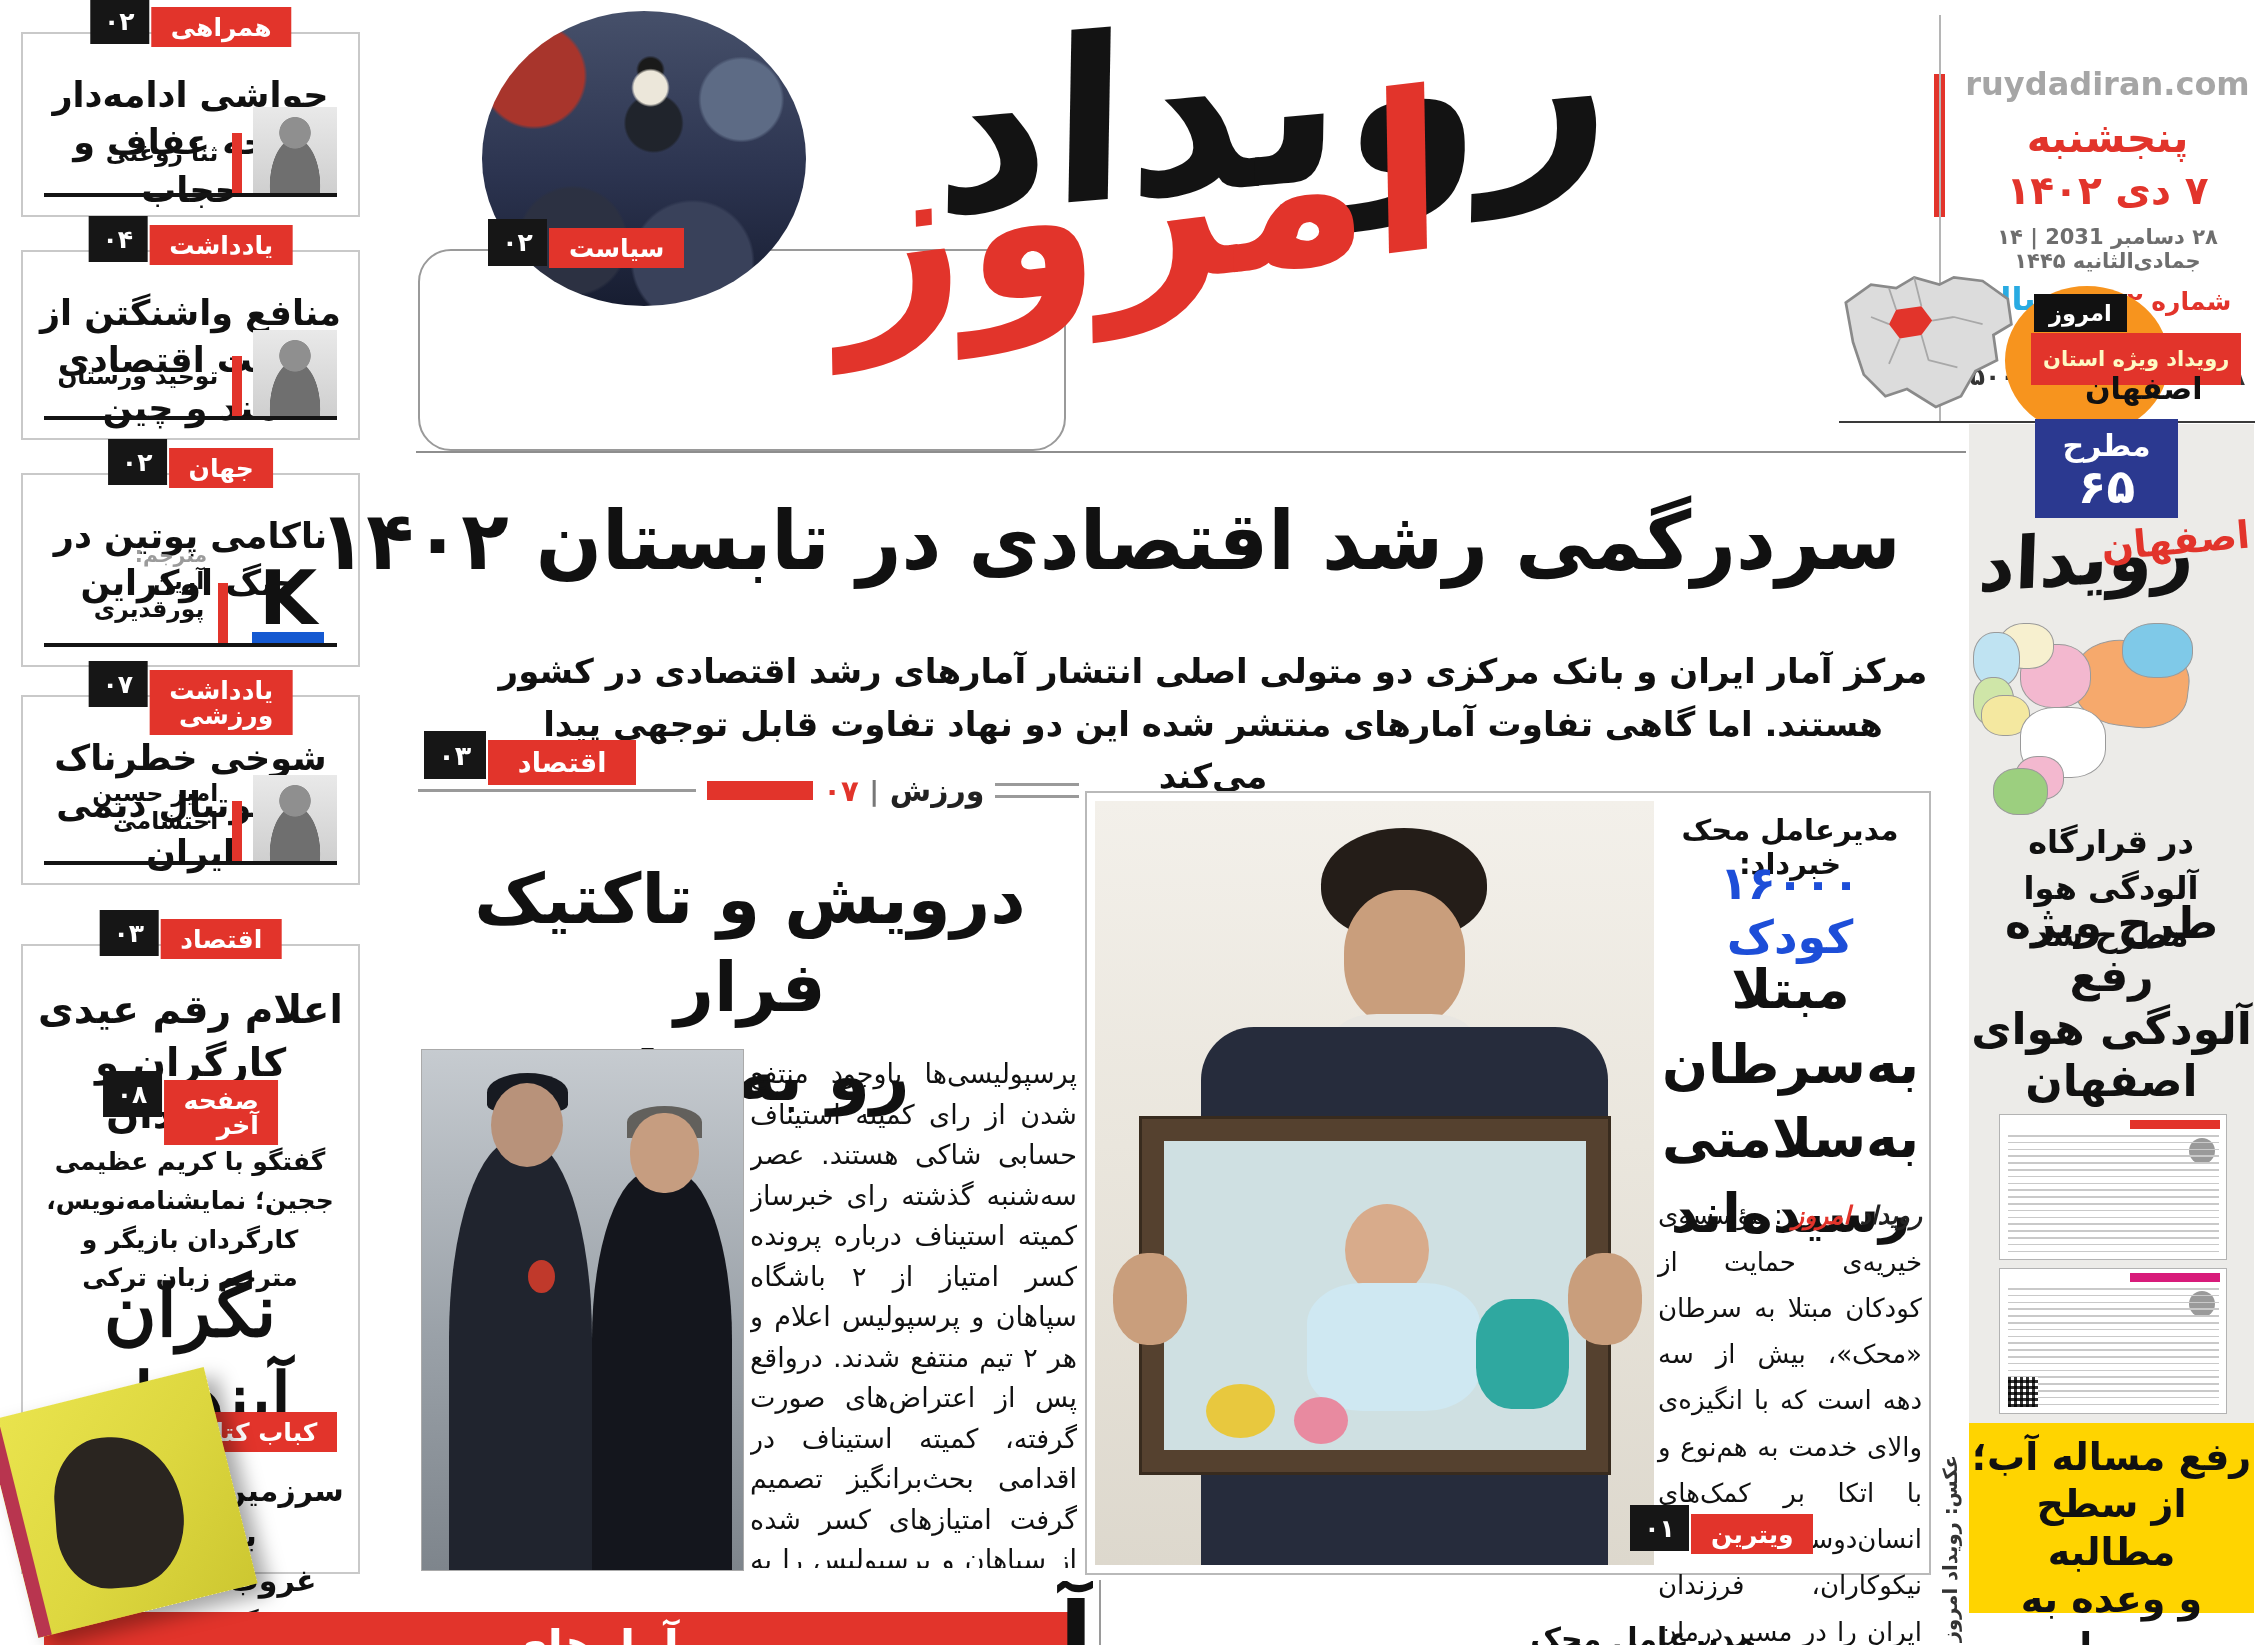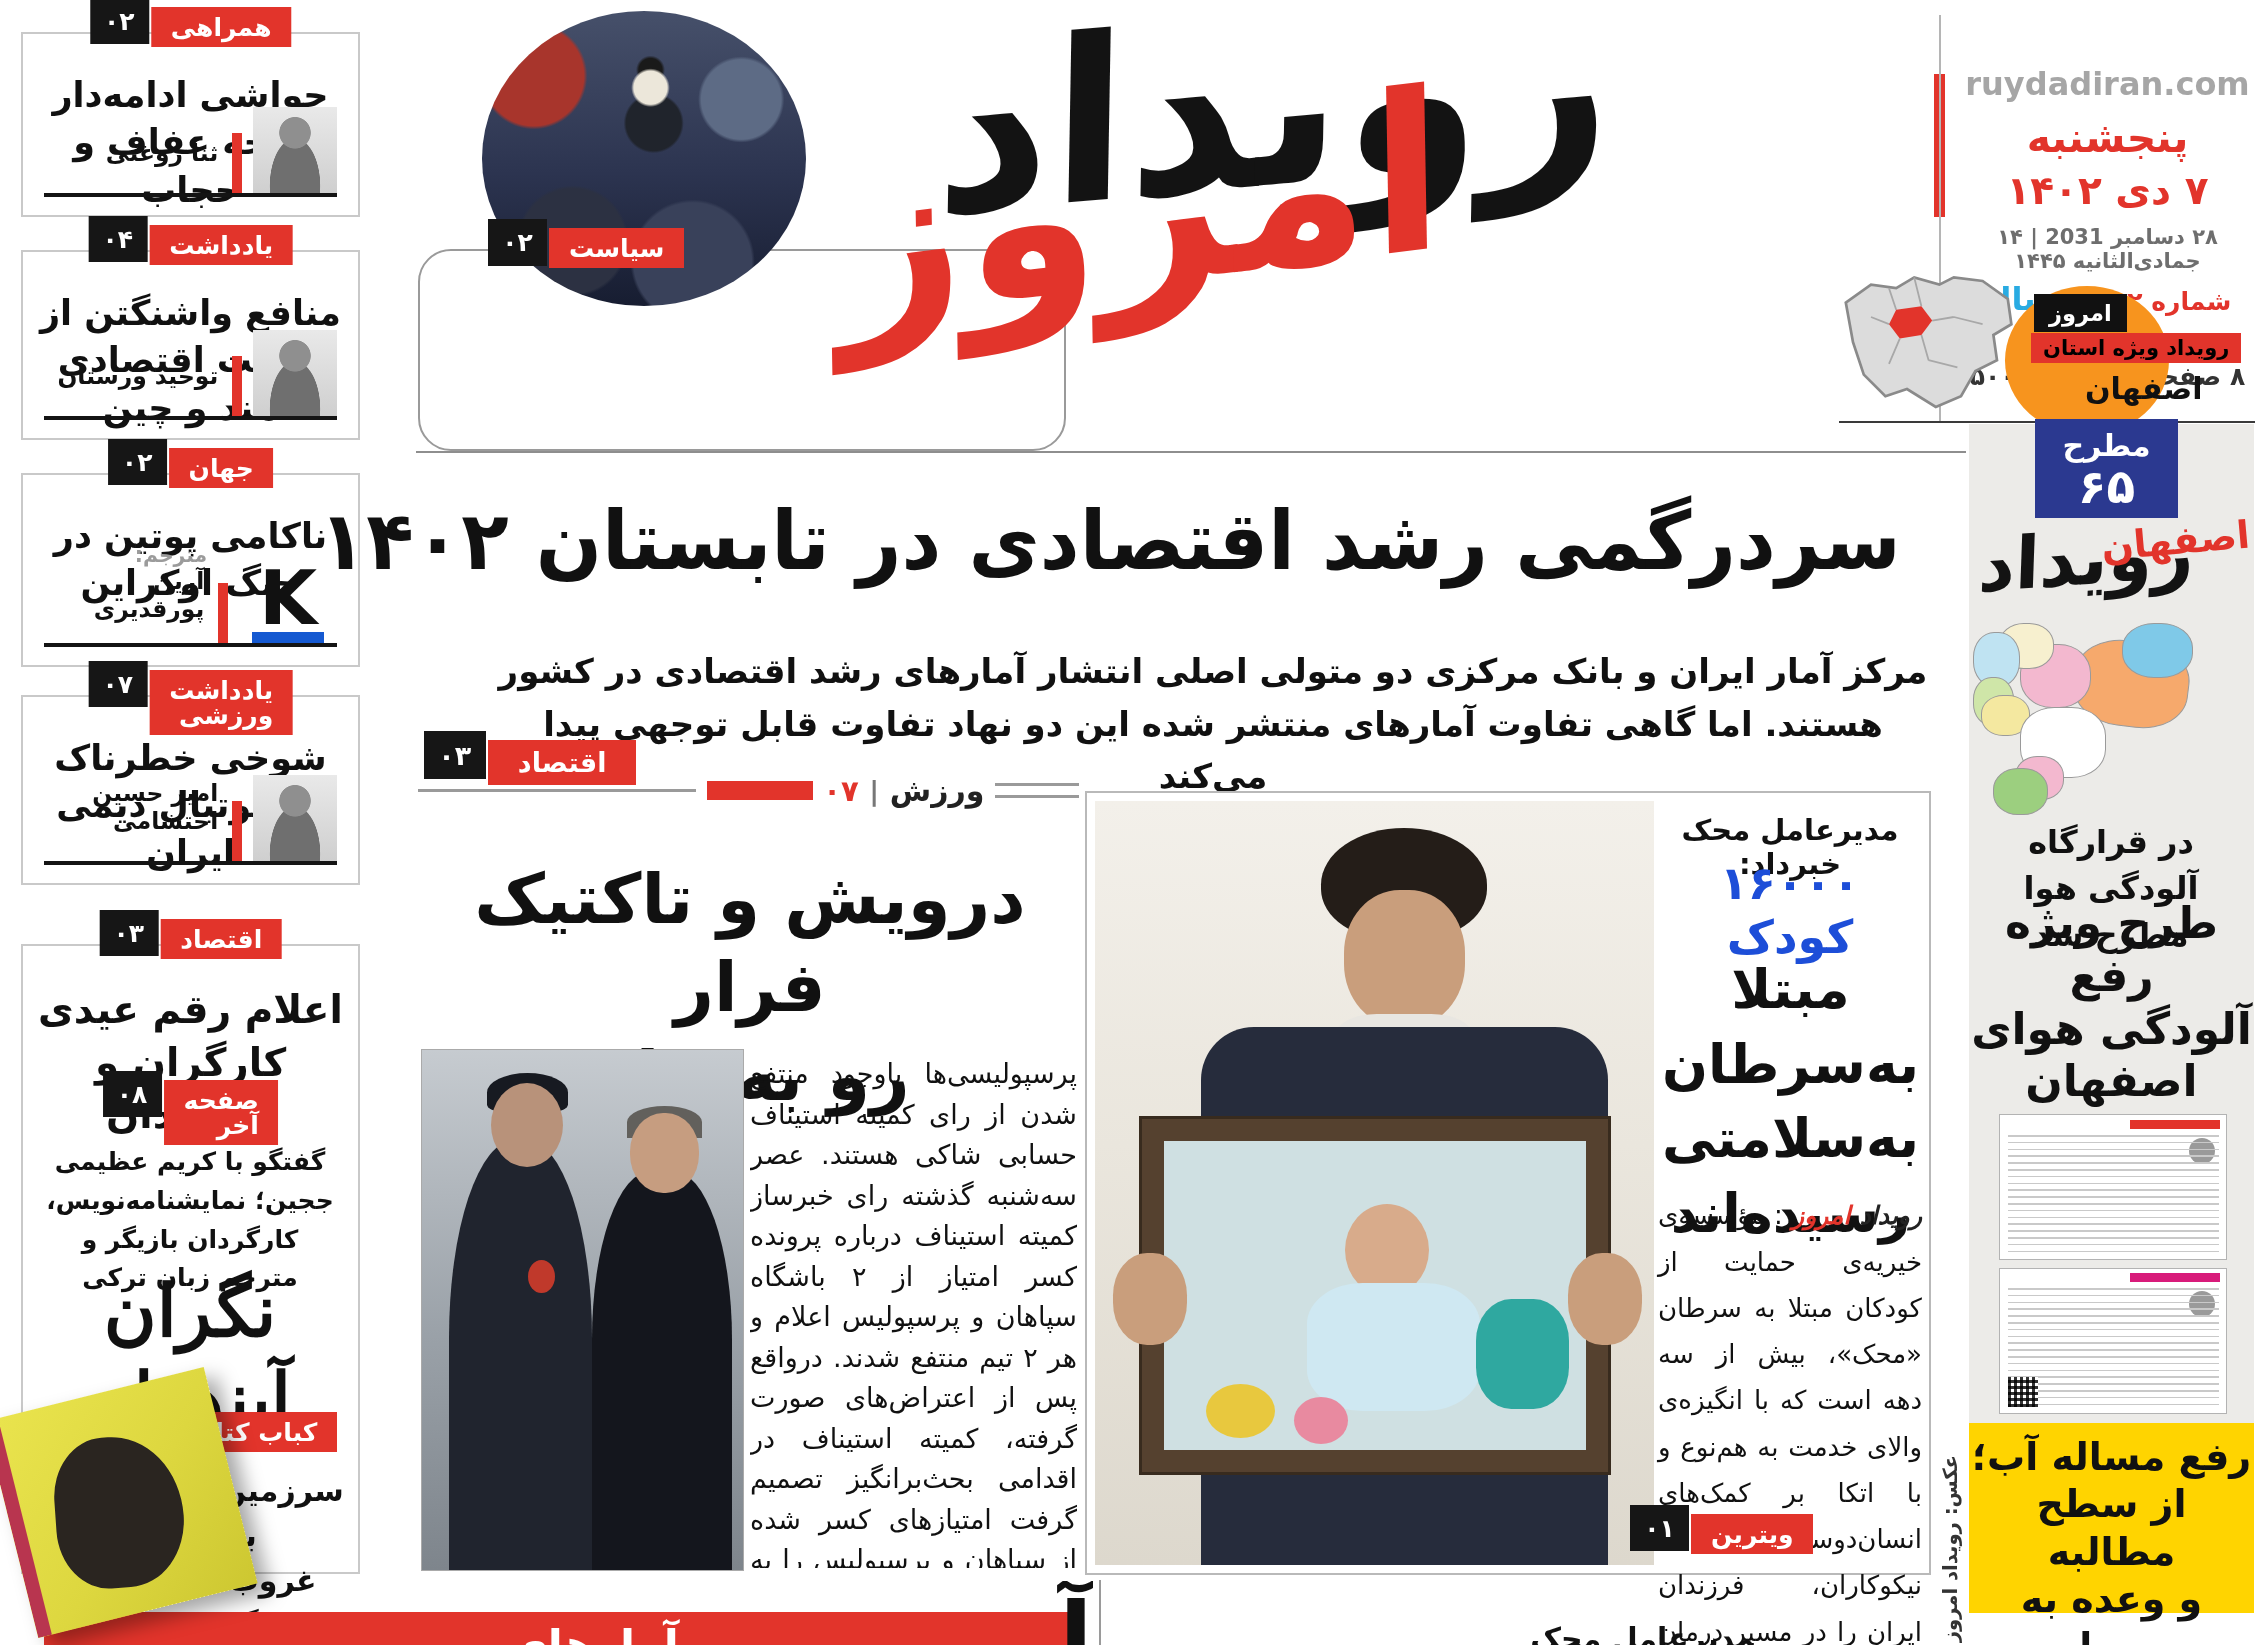--- a/index.html
+++ b/index.html
@@ -50,21 +50,21 @@
   .datefa{font-size:39px;font-weight:bold;color:#e2342b;margin-top:6px;}
   .datesec{font-size:21px;font-weight:bold;color:#6e6e6e;margin-top:12px;}
   .issuerow{font-size:25px;font-weight:bold;color:#e2342b;margin-top:7.5px;}
   .yearlbl{font-size:32px;font-weight:bold;color:#29abe2;}
   .pagesprice{font-size:25px;font-weight:bold;color:#333;margin-top:6px;}
   .redbar-v{position:absolute;left:1934px;top:74px;width:10.6px;height:143px;background:#e2342b;}
   .vline{position:absolute;left:1939px;top:15px;width:1.5px;height:407px;background:#b5b5b5;}
   
   .orange-blob{position:absolute;left:2005px;top:286px;width:164px;height:149px;background:#f7941e;border-radius:50%;}
   .today-badge{position:absolute;left:2034px;top:294px;background:#111;color:#fff;font-size:22.6px;font-weight:bold;padding:6px 15px;z-index:2;}
-  .special-badge{position:absolute;left:2031px;top:333px;background:#e2342b;color:#000000;font-size:21px;font-weight:bold;padding:3px 12px;z-index:2;}
+  .special-badge{position:absolute;left:2031px;top:333px;background:#e2342b;color:#fef9c3;font-size:21px;font-weight:bold;padding:14px 12px;z-index:2;}
   .province-lbl{position:absolute;left:2085px;top:371px;font-size:30px;font-weight:bold;color:#111;z-index:2;}
   .hline560{position:absolute;left:1839px;top:421px;width:416px;height:2.3px;background:#3a3a3a;}
   .hline600{position:absolute;left:416px;top:451px;width:1550px;height:1.5px;background:#8e8e8e;}
   
   .sidebar{position:absolute;left:1969px;top:424px;width:285px;height:1189px;background:#ecebe8;}
   .bluebox{position:absolute;left:2035px;top:419px;width:143px;height:99px;background:#2b3990;color:#fff;text-align:center;z-index:2;}
   .bluebox .lbl{font-size:30px;font-weight:bold;margin-top:9px;}
   .bluebox .num{font-size:47px;font-weight:bold;line-height:1;}
   .region-logo{position:absolute;left:1990px;top:523px;width:249px;height:90px;}
   .region-black{position:absolute;right:45px;top:0;font-size:72px;font-weight:bold;transform:rotate(-4deg) skewX(-6deg);color:#131313;line-height:1;}

